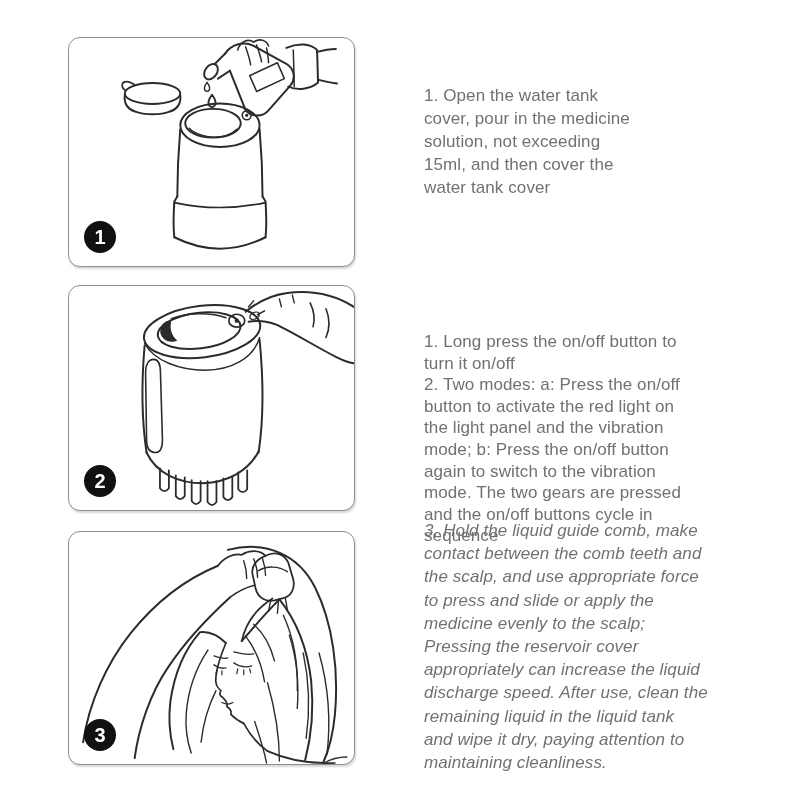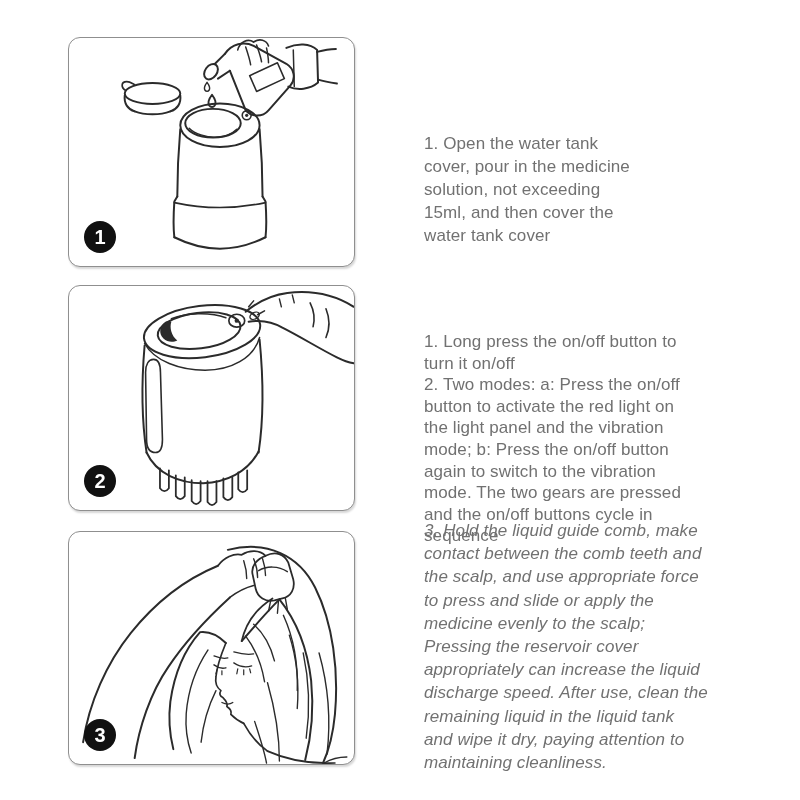--- a/index.html
+++ b/index.html
@@ -45,21 +45,21 @@
   }
   .step-text {
     position: absolute;
     left: 424px;
     width: 368px;
     color: #717171;
     font-size: 17px;
     white-space: pre-line;
     letter-spacing: 0.1px;
   }
-  #text-1 { top: 84px;  line-height: 23px; margin-top: 48px; }
+  #text-1 { top: 84px;  line-height: 23px; }
   #text-2 { top: 291px; line-height: 21.6px; margin-top: 40px; }
   #text-3 { top: 519px; line-height: 23.2px; font-style: italic; }
 </style>
 </head>
 <body>
 
 <div class="step-panel" id="panel-1">
   <svg class="illustration" viewBox="0 0 287 230">
     <g stroke="#2b2b2b" fill="none" stroke-width="2" stroke-linecap="round" stroke-linejoin="round">
 

